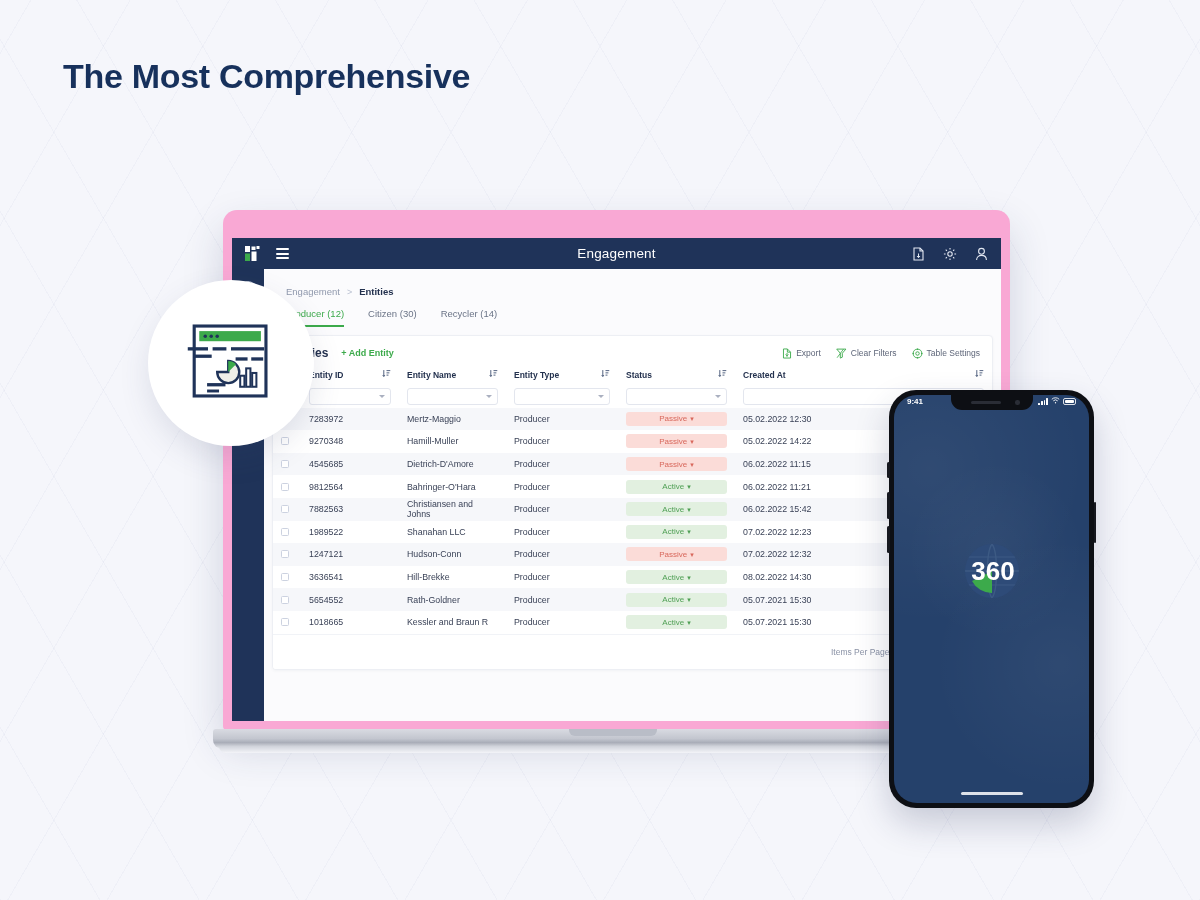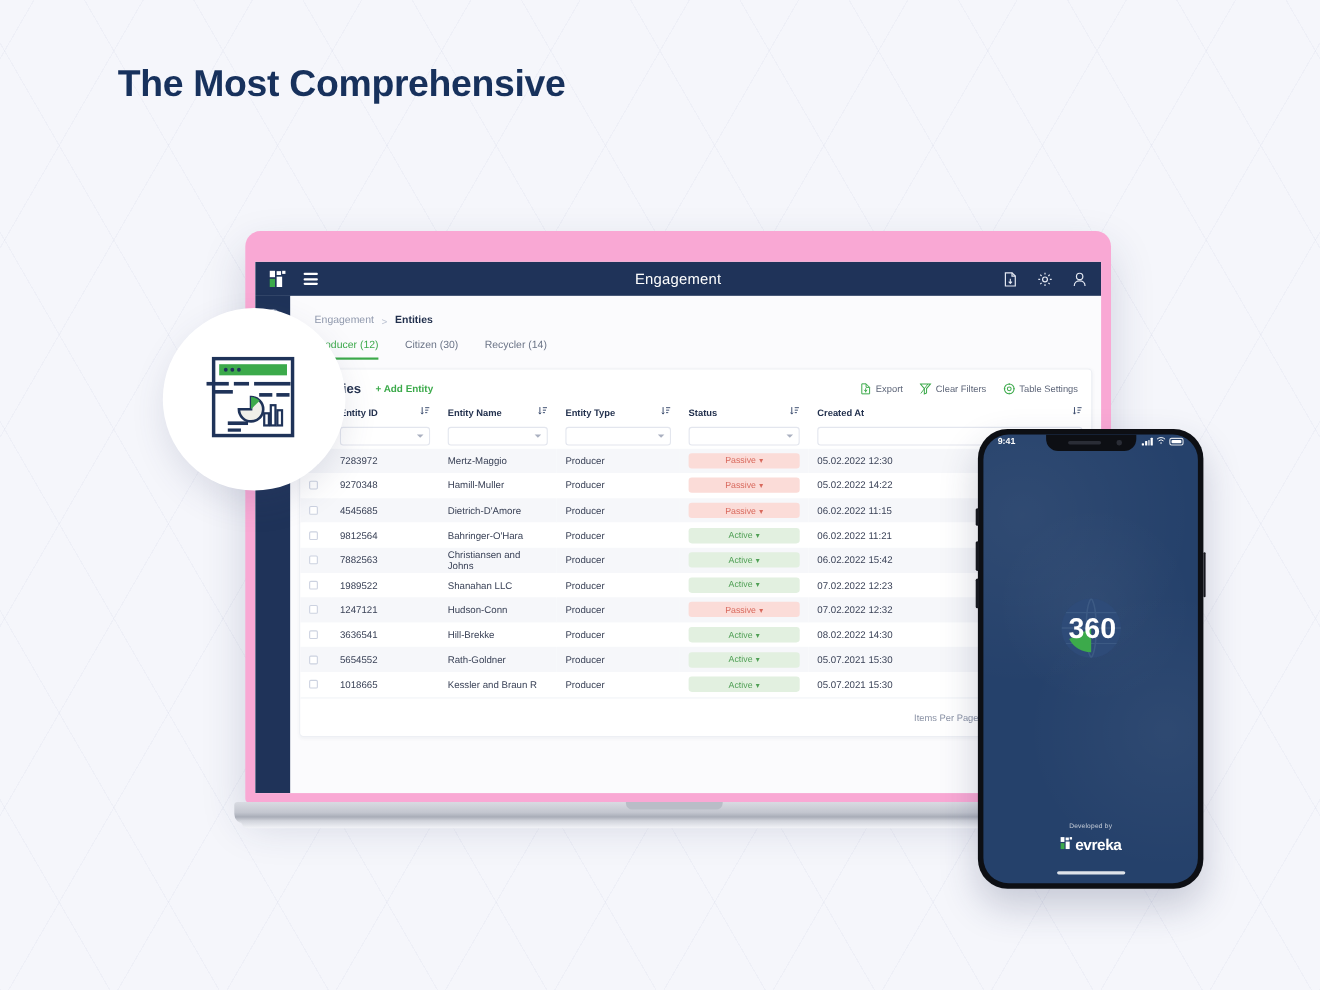--- a/index.html
+++ b/index.html
@@ -27,21 +27,20 @@
   
   .headline {
     position: absolute;
     left: 63px;
     top: 52px;
     font-size: 34px;
     font-weight: bold;
     line-height: 1.42;
     color: #17315c;
     letter-spacing: -0.3px;
-    margin-left: 44px;
   }
 
   
   .laptop { position: absolute; left: 213px; top: 210px; width: 800px; height: 555px; }
 
   .laptop-lid {
     position: absolute; left: 10px; top: 0; width: 787px; height: 520px;
     background: #f9a8d4;
     border-radius: 14px 14px 4px 4px;
     padding: 28px 9px 9px 9px;
@@ -686,35 +685,20 @@
         <g clip-path="url(#sphereClip)" opacity=".55">
           <path d="M36 9c6 8 6 46 0 54M36 9c-6 8-6 46 0 54" stroke="#4a688f" stroke-width="1.4" fill="none"></path>
           <path d="M9 36h54" stroke="#4a688f" stroke-width="1.4" fill="none"></path>
           <path d="M12 22h48M12 50h48" stroke="#4a688f" stroke-width="1.1" fill="none"></path>
         </g>
         <path d="M36 36 L16 46 A22 22 0 0 0 36 58 Z" fill="#3caa4b"></path>
         <text x="37" y="45" text-anchor="middle" fill="#ffffff" font-family="Liberation Sans, sans-serif" font-size="26" font-weight="bold">360</text>
       </svg>
     </div>
 
-    <div class="phone-footer">
-      <div class="dev-by">Developed by</div>
-      <div class="evreka-lock">
-        <span>
-          <svg width="11" height="11" viewBox="0 0 15 15">
-            <rect x="0" y="0" width="5" height="6" fill="#ffffff"></rect>
-            <rect x="6.5" y="0.5" width="4" height="3.5" fill="#ffffff"></rect>
-            <rect x="11.5" y="0" width="3" height="3" fill="#ffffff"></rect>
-            <rect x="0" y="7.5" width="5" height="7.5" fill="#3caa4b"></rect>
-            <rect x="6.5" y="5.5" width="5" height="9.5" fill="#ffffff"></rect>
-          </svg>
-        </span>
-        <span class="evreka-word">evreka</span>
-      </div>
-    </div>
 
     <div class="home-bar"></div>
   </div>
 </div>
 
 <div class="badge-circle">
   <span>
     <svg width="92" height="92" viewBox="0 0 100 100" fill="none">
       <rect x="10" y="12" width="78" height="76" stroke="#1f3359" stroke-width="3.4"></rect>
       <rect x="15.5" y="17.5" width="67" height="11" fill="#3caa4b"></rect>

